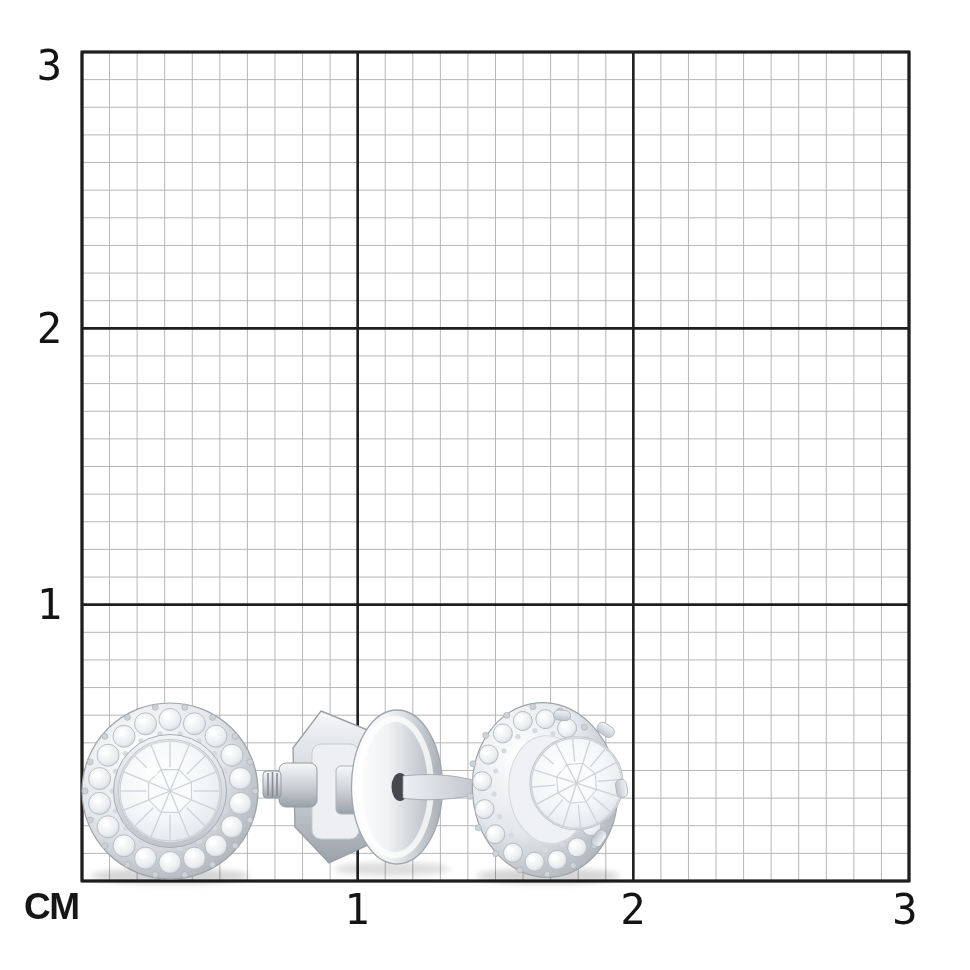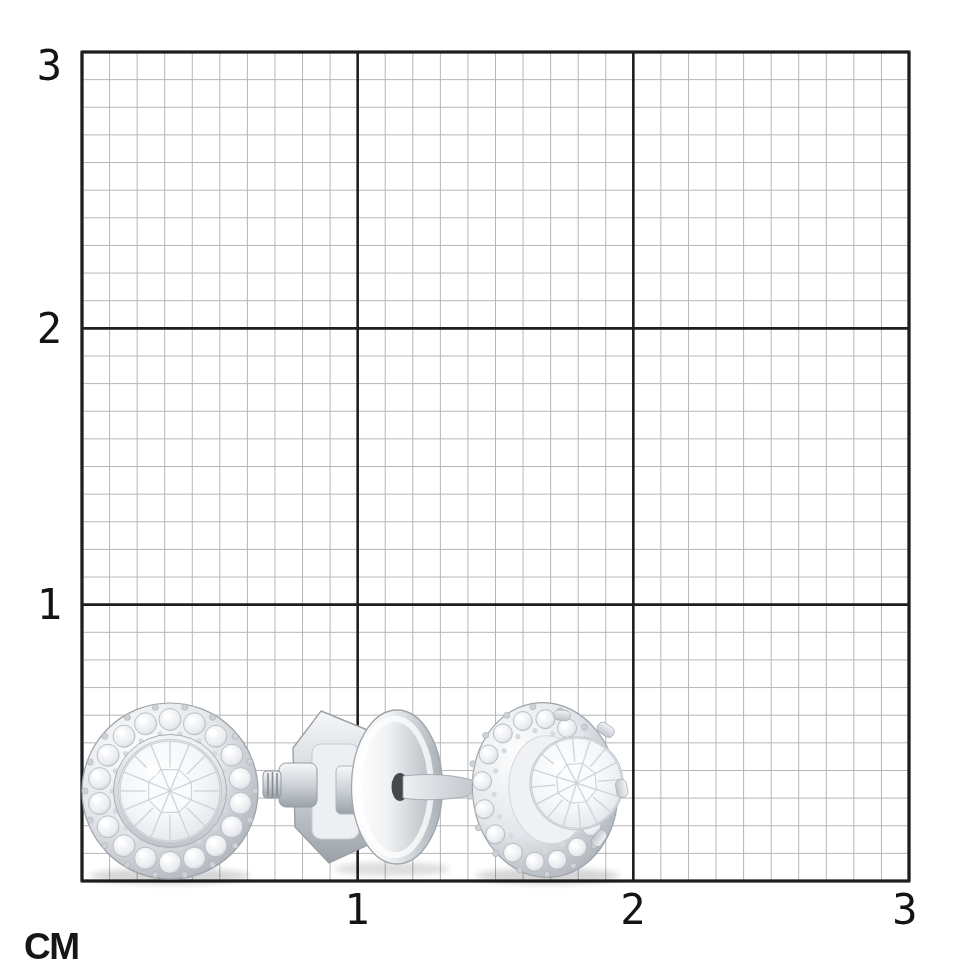--- a/index.html
+++ b/index.html
@@ -24,21 +24,20 @@
   .xtick{width:64px;text-align:center;top:889px;}
   .unit{
     position:absolute;
     left:24px;top:886px;
     font-family:"Liberation Sans", sans-serif;
     font-weight:bold;
     font-size:37px;
     letter-spacing:-1px;
     color:#161616;
     user-select:none;
-    margin-top:40px;
   }
 </style>
 </head>
 <body>
 
 <div class="stage">
 
   <svg id="scene" width="970" height="970" viewBox="0 0 970 970">
     <defs>
       <filter id="soft" x="-60%" y="-60%" width="220%" height="220%">

